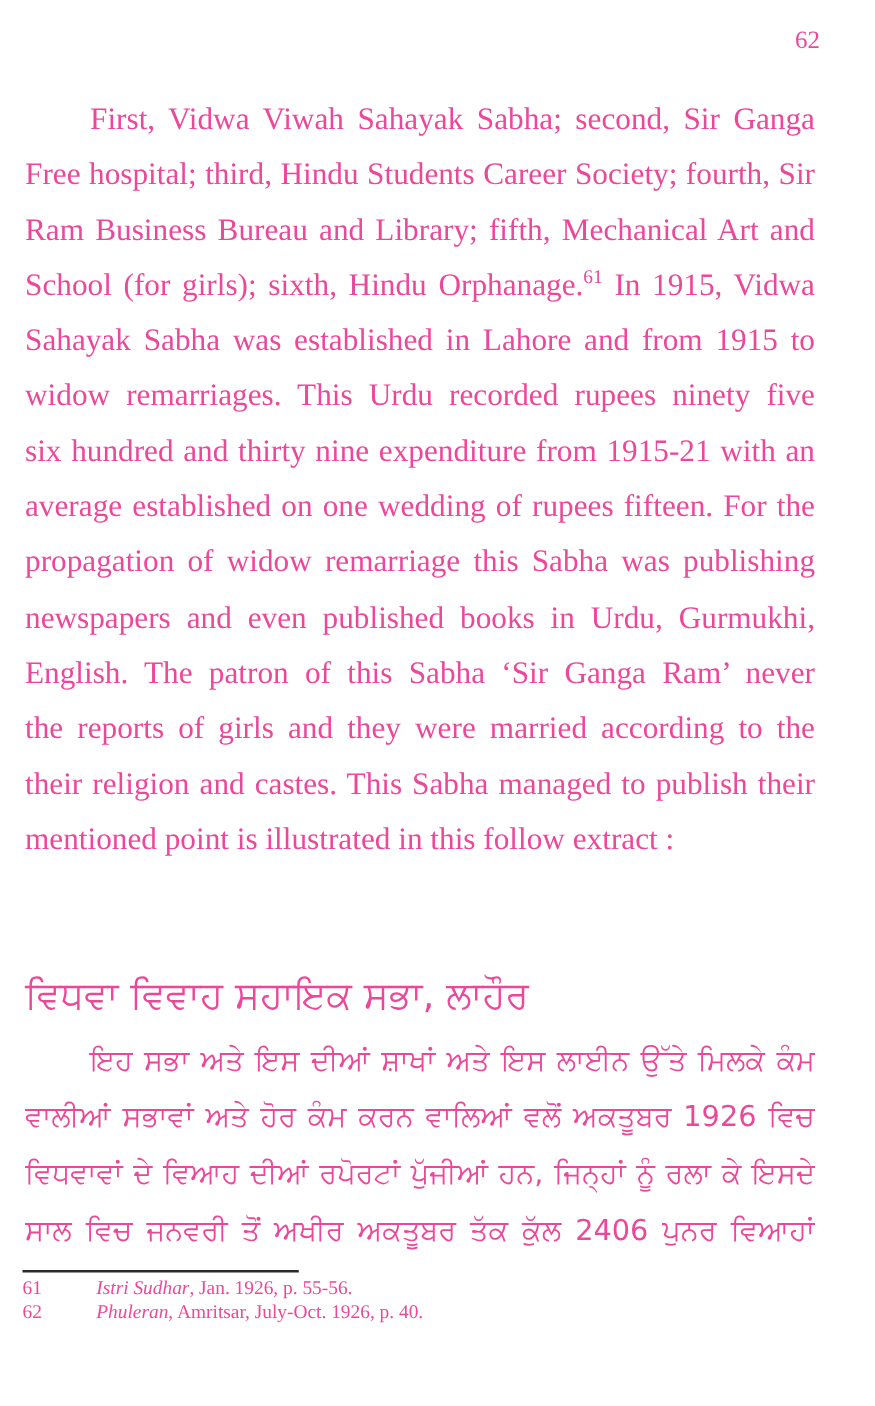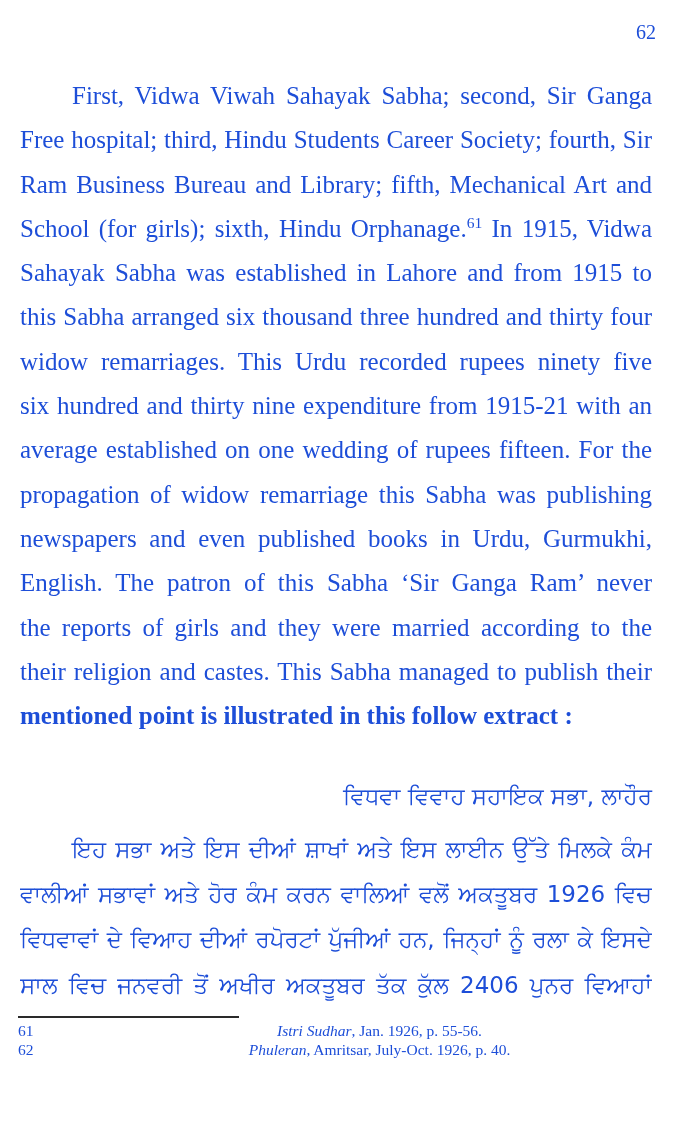--- a/index.html
+++ b/index.html
@@ -6,21 +6,21 @@
     margin: 0;
     padding: 0;
     background: #e8e8e8;
   }
   .page {
     position: relative;
     width: 700px;
     height: 1125px;
     margin: 0 auto;
     background: #ffffff;
-    color: #1d4ed8;
+    color: #ec4899;
     font-family: "Liberation Serif", serif;
     overflow: hidden;
   }
   .pagenum {
     position: absolute;
     top: 20px;
     right: 44px;
     font-size: 20px;
     line-height: 24px;
   }
@@ -39,38 +39,37 @@
     text-align-last: justify;
     white-space: nowrap; 
   }
   .body-en .line, .body-pa .line {
     white-space: normal;
     overflow: hidden;
   }
   .line.left {
     text-align: center;
     text-align-last: left;
-    font-weight: bold;
   }
   .line.indent {
     padding-left: 52px;
   }
   sup {
     font-size: 0.62em;
     vertical-align: super;
     line-height: 0;
   }
   
   .gur-heading {
     position: absolute;
     top: 774px;
     left: 20px;
     width: 632px;
-    text-align: right;
-    font-size: 23px;
+    text-align: left;
+    font-size: 30px;
     line-height: 45px;
     font-family: "DejaVu Sans", "Liberation Sans", sans-serif;
   }
   .body-pa {
     position: absolute;
     top: 827px;
     left: 20px;
     width: 632px;
     font-size: 23px;
     font-family: "DejaVu Sans", "Liberation Sans", sans-serif;
@@ -99,36 +98,34 @@
   }
   .fn-row {
     display: flex;
   }
   .fn-num {
     flex: none;
     width: 59px;
   }
   .fn-text {
     flex: 1;
-    text-align: center;
   }
 </style>
 </head>
 <body>
 
 <div class="page">
   <div class="pagenum">62</div>
 
   <div class="body-en" id="para-en">
       <div class="line indent"><span>First, Vidwa Viwah Sahayak Sabha; second, Sir Ganga Ram</span></div>
       <div class="line"><span>Free hospital; third, Hindu Students Career Society; fourth, Sir Ganga</span></div>
       <div class="line"><span>Ram Business Bureau and Library; fifth, Mechanical Art and Craft</span></div>
       <div class="line"><span>School (for girls); sixth, Hindu Orphanage.</span><sup>61</sup><span> In 1915, Vidwa Sudhar</span></div>
       <div class="line"><span>Sahayak Sabha was established in Lahore and from 1915 to 1925,</span></div>
-      <div class="line"><span>this Sabha arranged six thousand three hundred and thirty four</span></div>
       <div class="line"><span>widow remarriages. This Urdu recorded rupees ninety five thousand</span></div>
       <div class="line"><span>six hundred and thirty nine expenditure from 1915-21 with an</span></div>
       <div class="line"><span>average established on one wedding of rupees fifteen.  For the</span></div>
       <div class="line"><span>propagation of widow remarriage this Sabha was publishing three</span></div>
       <div class="line"><span>newspapers and even published books in Urdu, Gurmukhi, Hindi and</span></div>
       <div class="line"><span>English.  The patron of this Sabha ‘Sir Ganga Ram’ never interfered in</span></div>
       <div class="line"><span>the reports of girls and they were married according to the tradition of</span></div>
       <div class="line"><span>their religion and castes.   This Sabha managed to publish their</span></div>
       <div class="line left"><span>mentioned point is illustrated in this follow extract :</span></div>
     </div>

